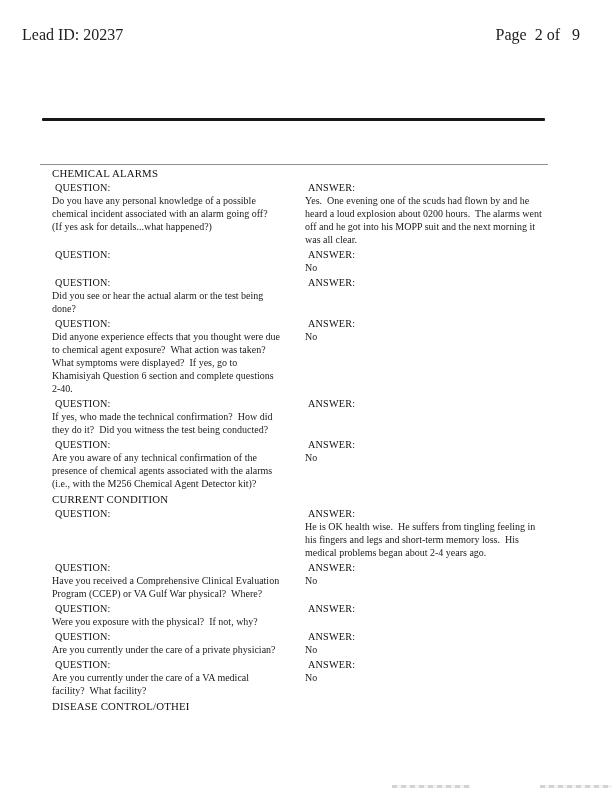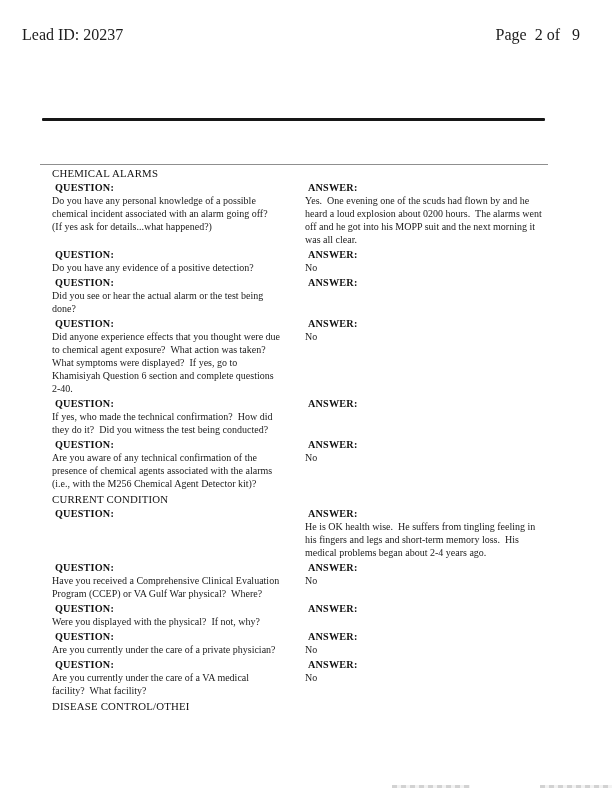--- a/index.html
+++ b/index.html
@@ -36,21 +36,21 @@
     letter-spacing: 0.2px; margin: 0 0 1px 0; color: #101010;
   }
   .sec-title.later { margin-top: 3px; }
 
   .qa-row {
     display: grid; grid-template-columns: 253px 1fr;
     margin-bottom: 2px;
   }
   .cell { min-width: 0; }
   .lbl {
-    font-weight: bold; font-size: 10.2px; line-height: 13px;
+    font-weight: normal; font-size: 10.2px; line-height: 13px;
     padding-left: 3px; letter-spacing: 0.2px; color: #101010;
   }
   .txt {
     font-size: 10px; line-height: 13px;
     white-space: pre-wrap; color: #1a1a1a;
   }
   .cell.a .txt { padding-right: 2px; }
 
   .scan-noise {
     position: absolute; height: 3px; top: 785px; opacity: 0.8;
@@ -88,21 +88,20 @@
         <div class="txt">Yes.  One evening one of the scuds had flown by and he
 heard a loud explosion about 0200 hours.  The alarms went
 off and he got into his MOPP suit and the next morning it
 was all clear.</div>
       </div>
     </div>
 
     <div class="qa-row">
       <div class="cell q">
         <div class="lbl">QUESTION:</div>
-        <div class="txt">Do you have any evidence of a positive detection?</div>
       </div>
       <div class="cell a">
         <div class="lbl">ANSWER:</div>
         <div class="txt">No</div>
       </div>
     </div>
 
     <div class="qa-row">
       <div class="cell q">
         <div class="lbl">QUESTION:</div>
@@ -177,21 +176,21 @@
       </div>
       <div class="cell a">
         <div class="lbl">ANSWER:</div>
         <div class="txt">No</div>
       </div>
     </div>
 
     <div class="qa-row">
       <div class="cell q">
         <div class="lbl">QUESTION:</div>
-        <div class="txt">Were you displayed with the physical?  If not, why?</div>
+        <div class="txt">Were you exposure with the physical?  If not, why?</div>
       </div>
       <div class="cell a">
         <div class="lbl">ANSWER:</div>
         <div class="txt"></div>
       </div>
     </div>
 
     <div class="qa-row">
       <div class="cell q">
         <div class="lbl">QUESTION:</div>

